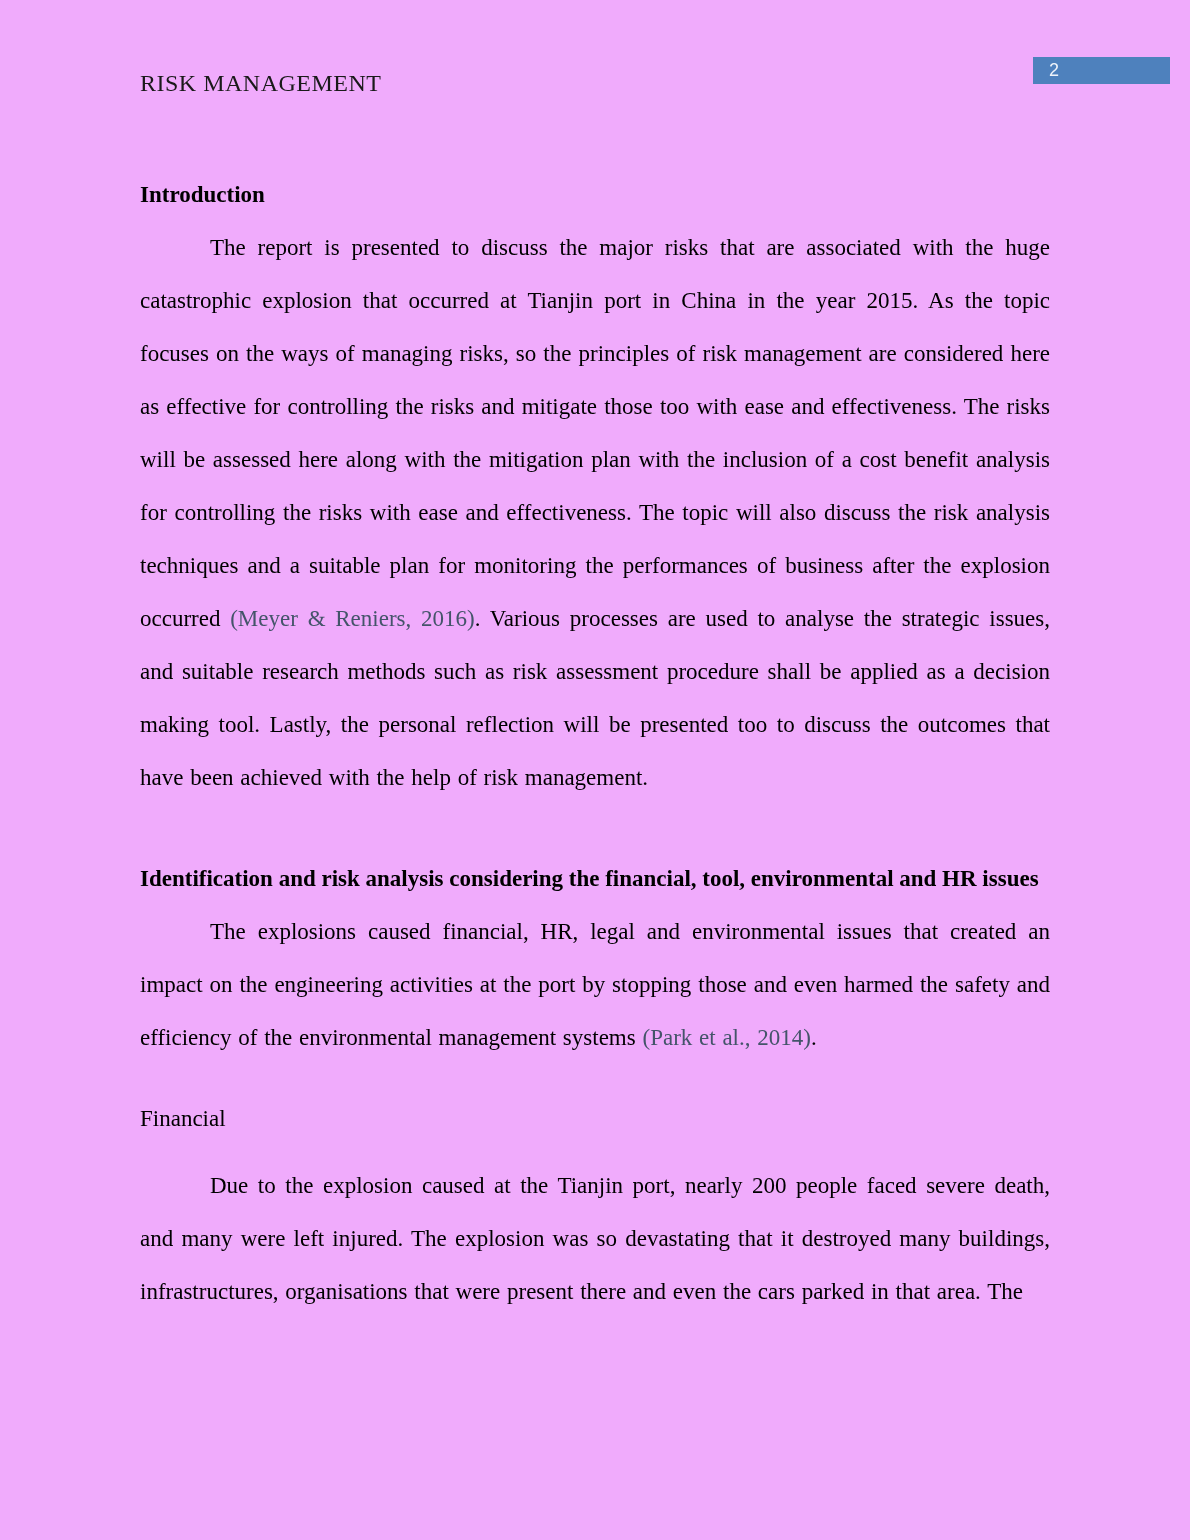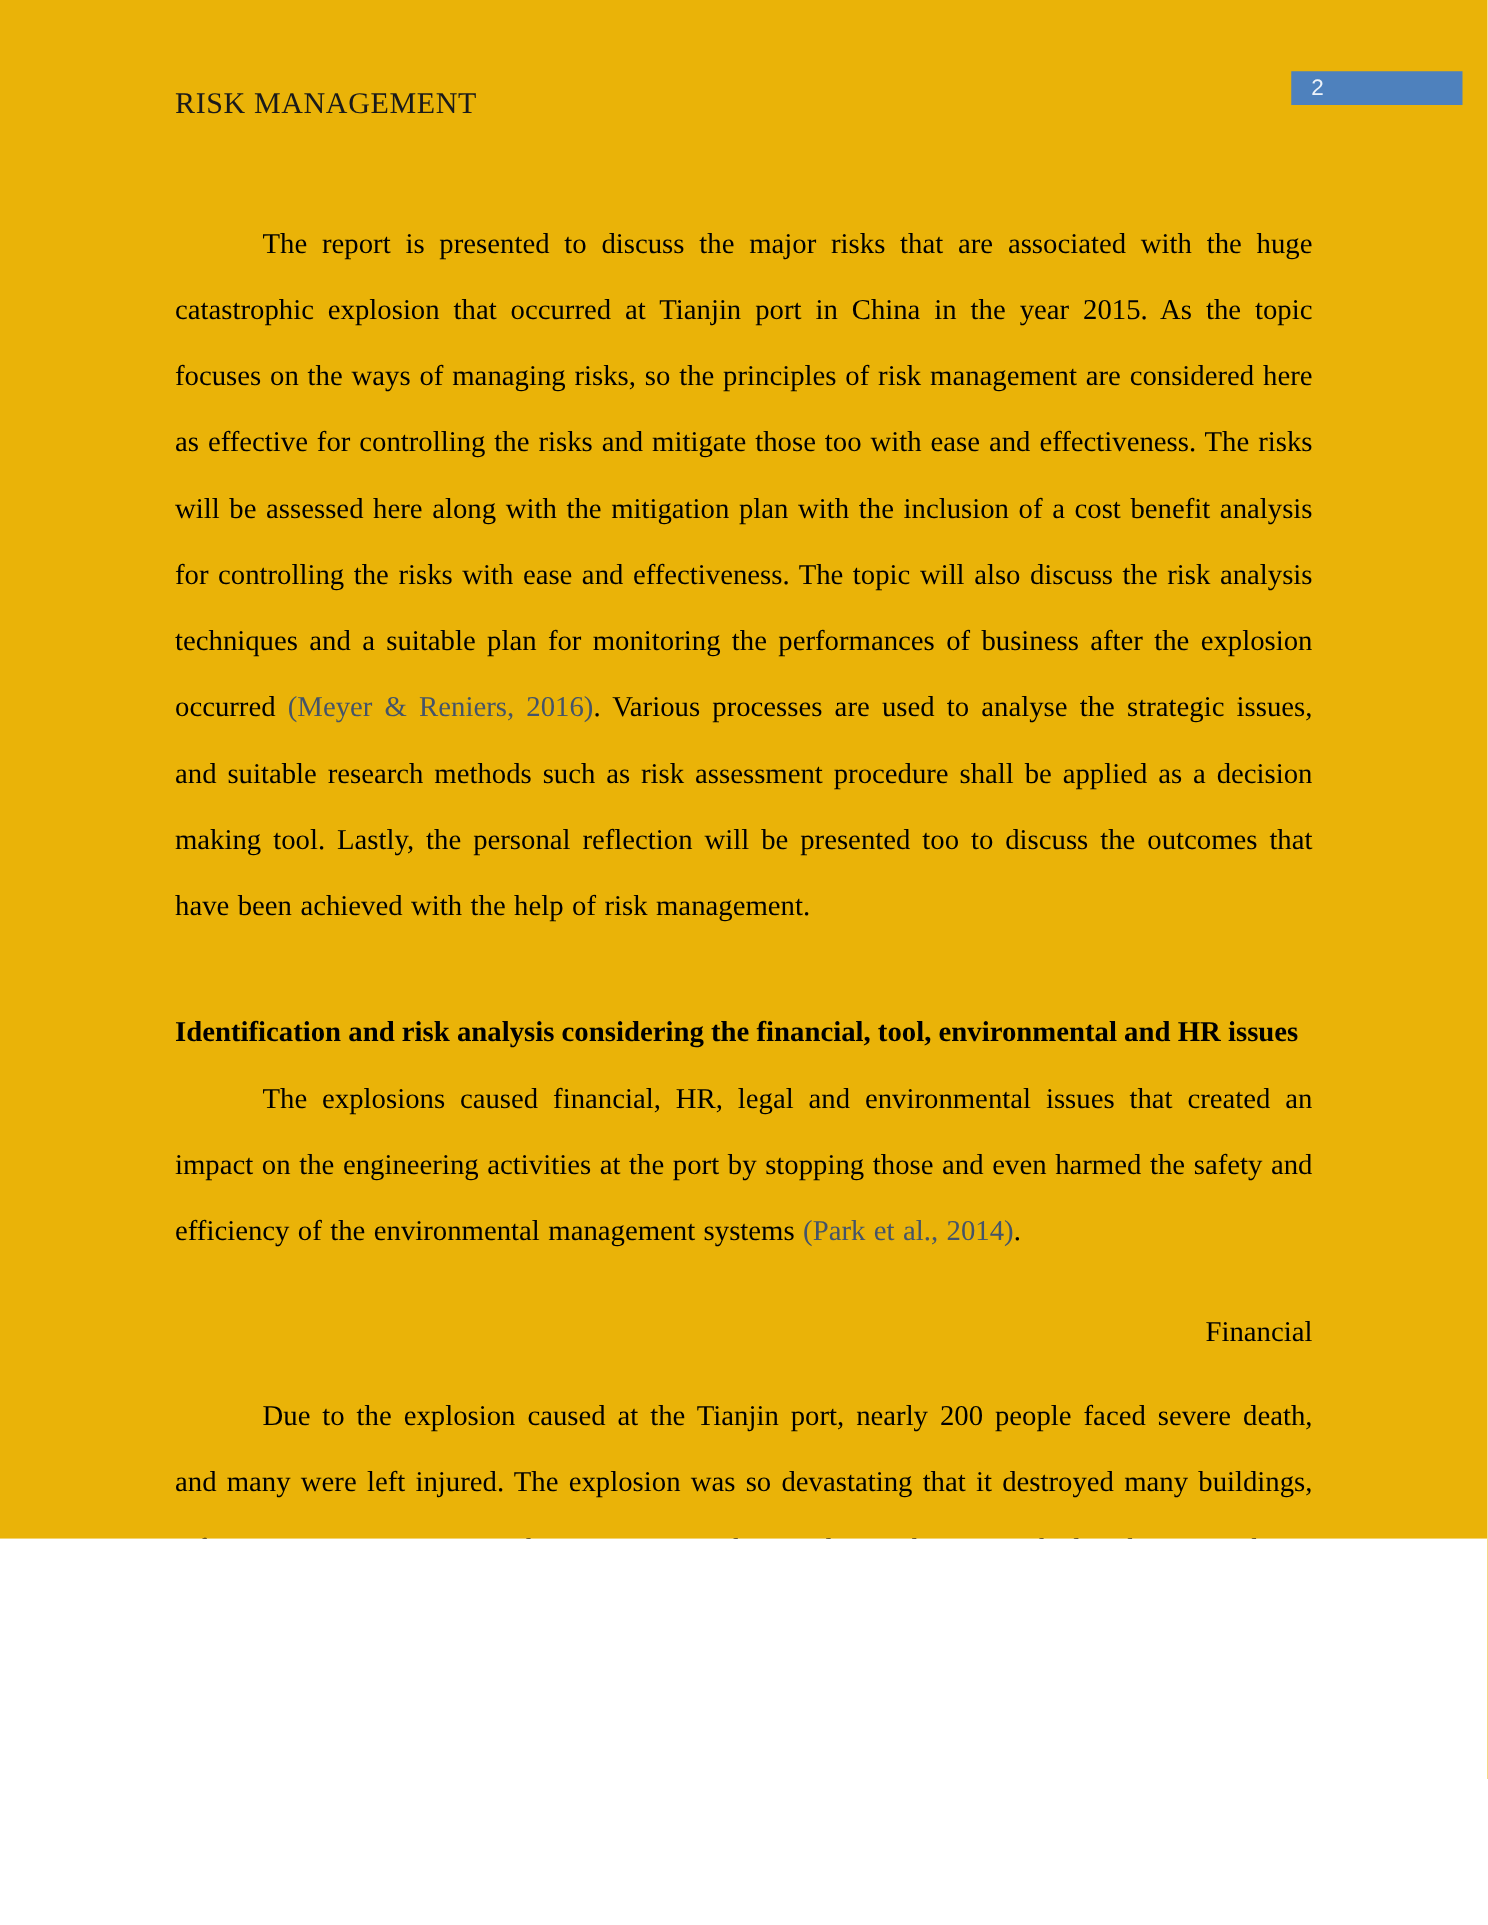--- a/index.html
+++ b/index.html
@@ -1,22 +1,22 @@
 <!DOCTYPE html>
 <html><head>
 <meta charset="utf-8">
 <style>
   * { margin: 0; padding: 0; box-sizing: border-box; }
   html, body { background: #ffffff; }
 
   .page {
     position: relative;
     width: 1190px;
-    height: 1231px;
-    background: #eab308;
+    height: 1540px;
+    background: #f0abfc;
     font-family: "Liberation Serif", "DejaVu Serif", serif;
     color: #000000;
     overflow: hidden;
   }
 
   
   .running-title {
     position: absolute;
     left: 140px;
     top: 70px;
@@ -69,36 +69,37 @@
 
   .para {
     text-align: justify;
     text-indent: 70px;
     word-spacing: 1px;
   }
 
   .citation { color: #44546a; }
 
   .mt-section { margin-top: 48px; }
-  .mt-sub { margin-top: 28px; text-align: right; }
+  .mt-sub { margin-top: 28px; }
   .mt-para { margin-top: 14px; }
 </style>
 </head>
 <body>
 
 <div class="page">
 
   <div class="running-title">RISK MANAGEMENT</div>
 
   <div class="page-number-box">
     <span class="page-number">2</span>
   </div>
 
   <div class="doc-body">
 
+    <div class="heading-bold">Introduction</div>
 
     <p class="para"><span>The report is presented to discuss the major risks that are associated with the huge catastrophic explosion that occurred at Tianjin port in China in the year 2015. As the topic focuses on the ways of managing risks, so the principles of risk management are considered here as effective for controlling the risks and mitigate those too with ease and effectiveness. The risks will be assessed here along with the mitigation plan with the inclusion of a cost benefit analysis for controlling the risks with ease and effectiveness. The topic will also discuss the risk analysis techniques and a suitable plan for monitoring the performances of business after the explosion occurred </span><span class="citation">(Meyer &amp; Reniers, 2016)</span><span>. Various processes are used to analyse the strategic issues, and suitable research methods such as risk assessment procedure shall be applied as a decision making tool. Lastly, the personal reflection will be presented too to discuss the outcomes that have been achieved with the help of risk management.</span></p>
 
     <div class="heading-bold mt-section">Identification and risk analysis considering the financial, tool, environmental and HR issues</div>
 
     <p class="para"><span>The explosions caused financial, HR, legal and environmental issues that created an impact on the engineering activities at the port by stopping those and even harmed the safety and efficiency of the environmental management systems </span><span class="citation">(Park et al., 2014)</span><span>.</span></p>
 
     <div class="subheading mt-sub">Financial</div>
 
     <p class="para mt-para">Due to the explosion caused at the Tianjin port, nearly 200 people faced severe death, and many were left injured. The explosion was so devastating that it destroyed many buildings, infrastructures, organisations that were present there and even the cars parked in that area. The</p>

